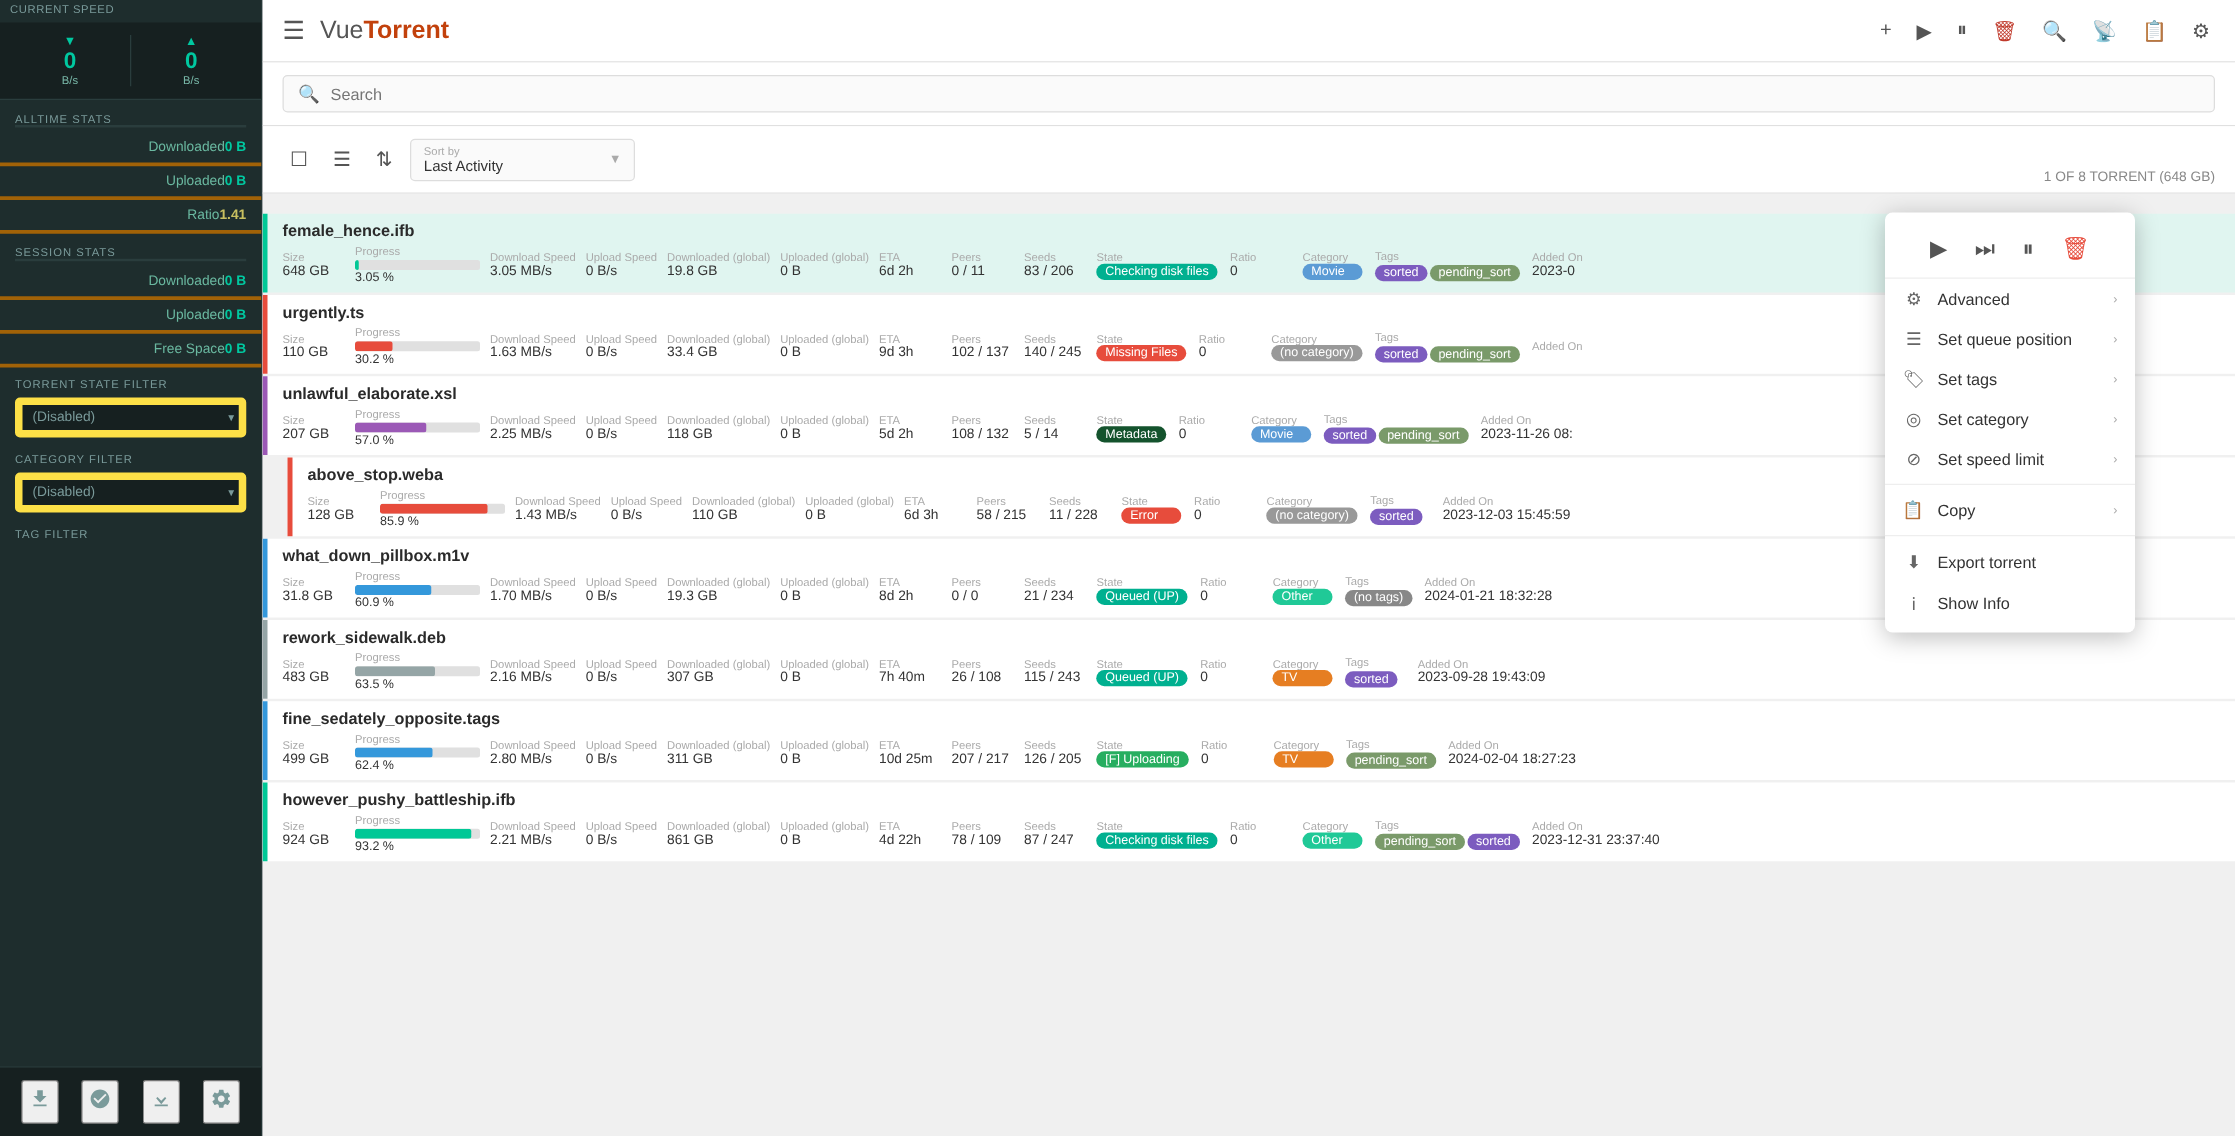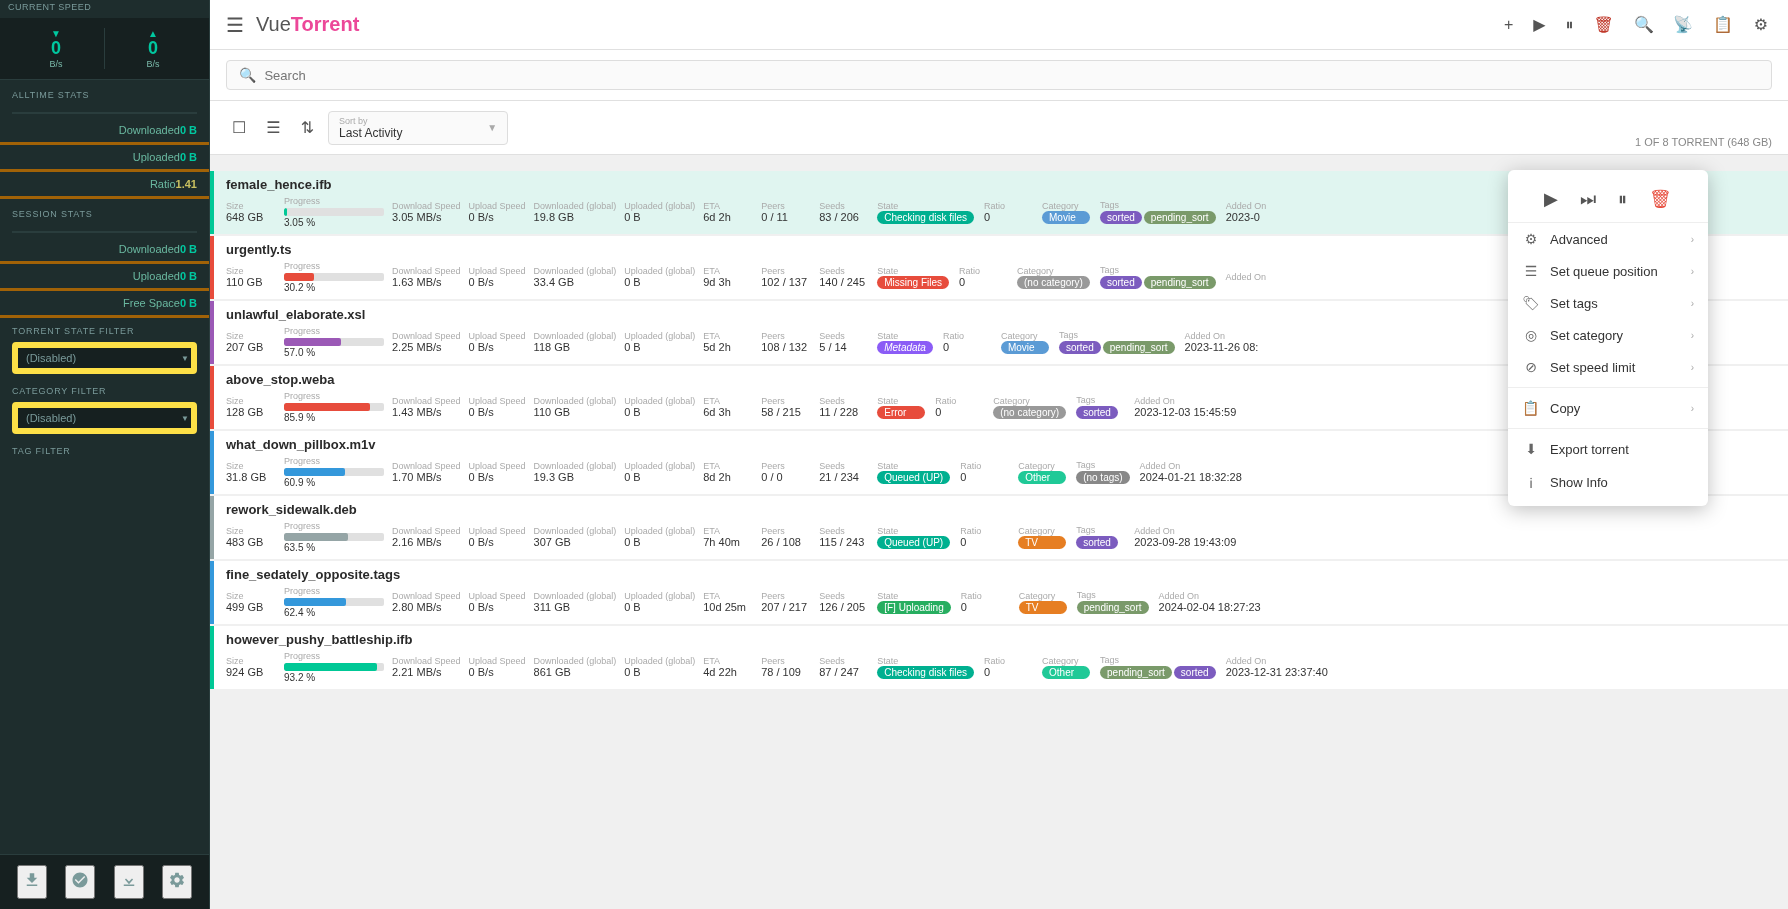--- a/index.html
+++ b/index.html
@@ -54,21 +54,21 @@
       width: 1px;
       background: #2a3d3d;
       margin: 4px 0;
     }
 
     .section-title {
       font-size: 9px;
       color: #7a9a9a;
       text-transform: uppercase;
       letter-spacing: 0.8px;
-      padding: 10px 12px 12px;
+      padding: 10px 12px 0;
     }
 
     .stat-row {
       display: flex;
       align-items: center;
       justify-content: flex-end;
       padding: 6px 12px;
       border-bottom: 3px solid #a16207;
     }
     .stat-label {
@@ -177,21 +177,21 @@
       cursor: pointer;
       margin-right: 12px;
     }
     .topbar-logo {
       font-size: 20px;
       font-weight: 300;
       color: #555;
       margin-right: auto;
     }
     .topbar-logo span {
-      color: #ec4899;
+      color: #c2410c;
       font-weight: 600;
     }
     .topbar-actions {
       display: flex;
       align-items: center;
       gap: 12px;
     }
     .topbar-btn {
       background: none;
       border: none;
@@ -725,41 +725,41 @@
       <div class="td-col">
         <span class="td-label">Peers</span>
         <span class="td-value">108 / 132</span>
       </div>
       <div class="td-col">
         <span class="td-label">Seeds</span>
         <span class="td-value">5 / 14</span>
       </div>
       <div class="td-col">
         <span class="td-label">State</span>
-        <span class="tag-badge" style="background:#8b5cf6;color:#fff;font-style:italic;">Metadata</span>
+        <span class="tag-badge" style="background:#14532d;color:#fff;">Metadata</span>
       </div>
       <div class="td-col">
         <span class="td-label">Ratio</span>
         <span class="td-value">0</span>
       </div>
       <div class="td-col">
         <span class="td-label">Category</span>
         <span class="tag-badge" style="background:#5b9bd5;color:#fff;">Movie</span>
       </div>
       <div class="td-col">
         <span class="td-label">Tags</span>
         <div><span class="tag-badge" style="background:#7c5cbf;color:#fff;">sorted</span><span class="tag-badge" style="background:#7a9a6a;color:#fff;">pending_sort</span></div>
       </div>
       <div class="td-col">
         <span class="td-label">Added On</span>
         <span class="td-value">2023-11-26 08:</span>
       </div>
     </div>
   </div>
-      <div class="torrent-item" style="border-left-color: rgb(231, 76, 60);">
+      <div class="torrent-item" style="border-left-color: rgb(231, 76, 60); margin-left: 20px;">
     <div class="torrent-item-header">
       <span class="torrent-name">above_stop.weba</span>
     </div>
     <div class="torrent-details">
       <div class="td-col">
         <span class="td-label">Size</span>
         <span class="td-value">128 GB</span>
       </div>
       <div class="progress-bar-wrapper">
         <span class="td-label">Progress</span>

